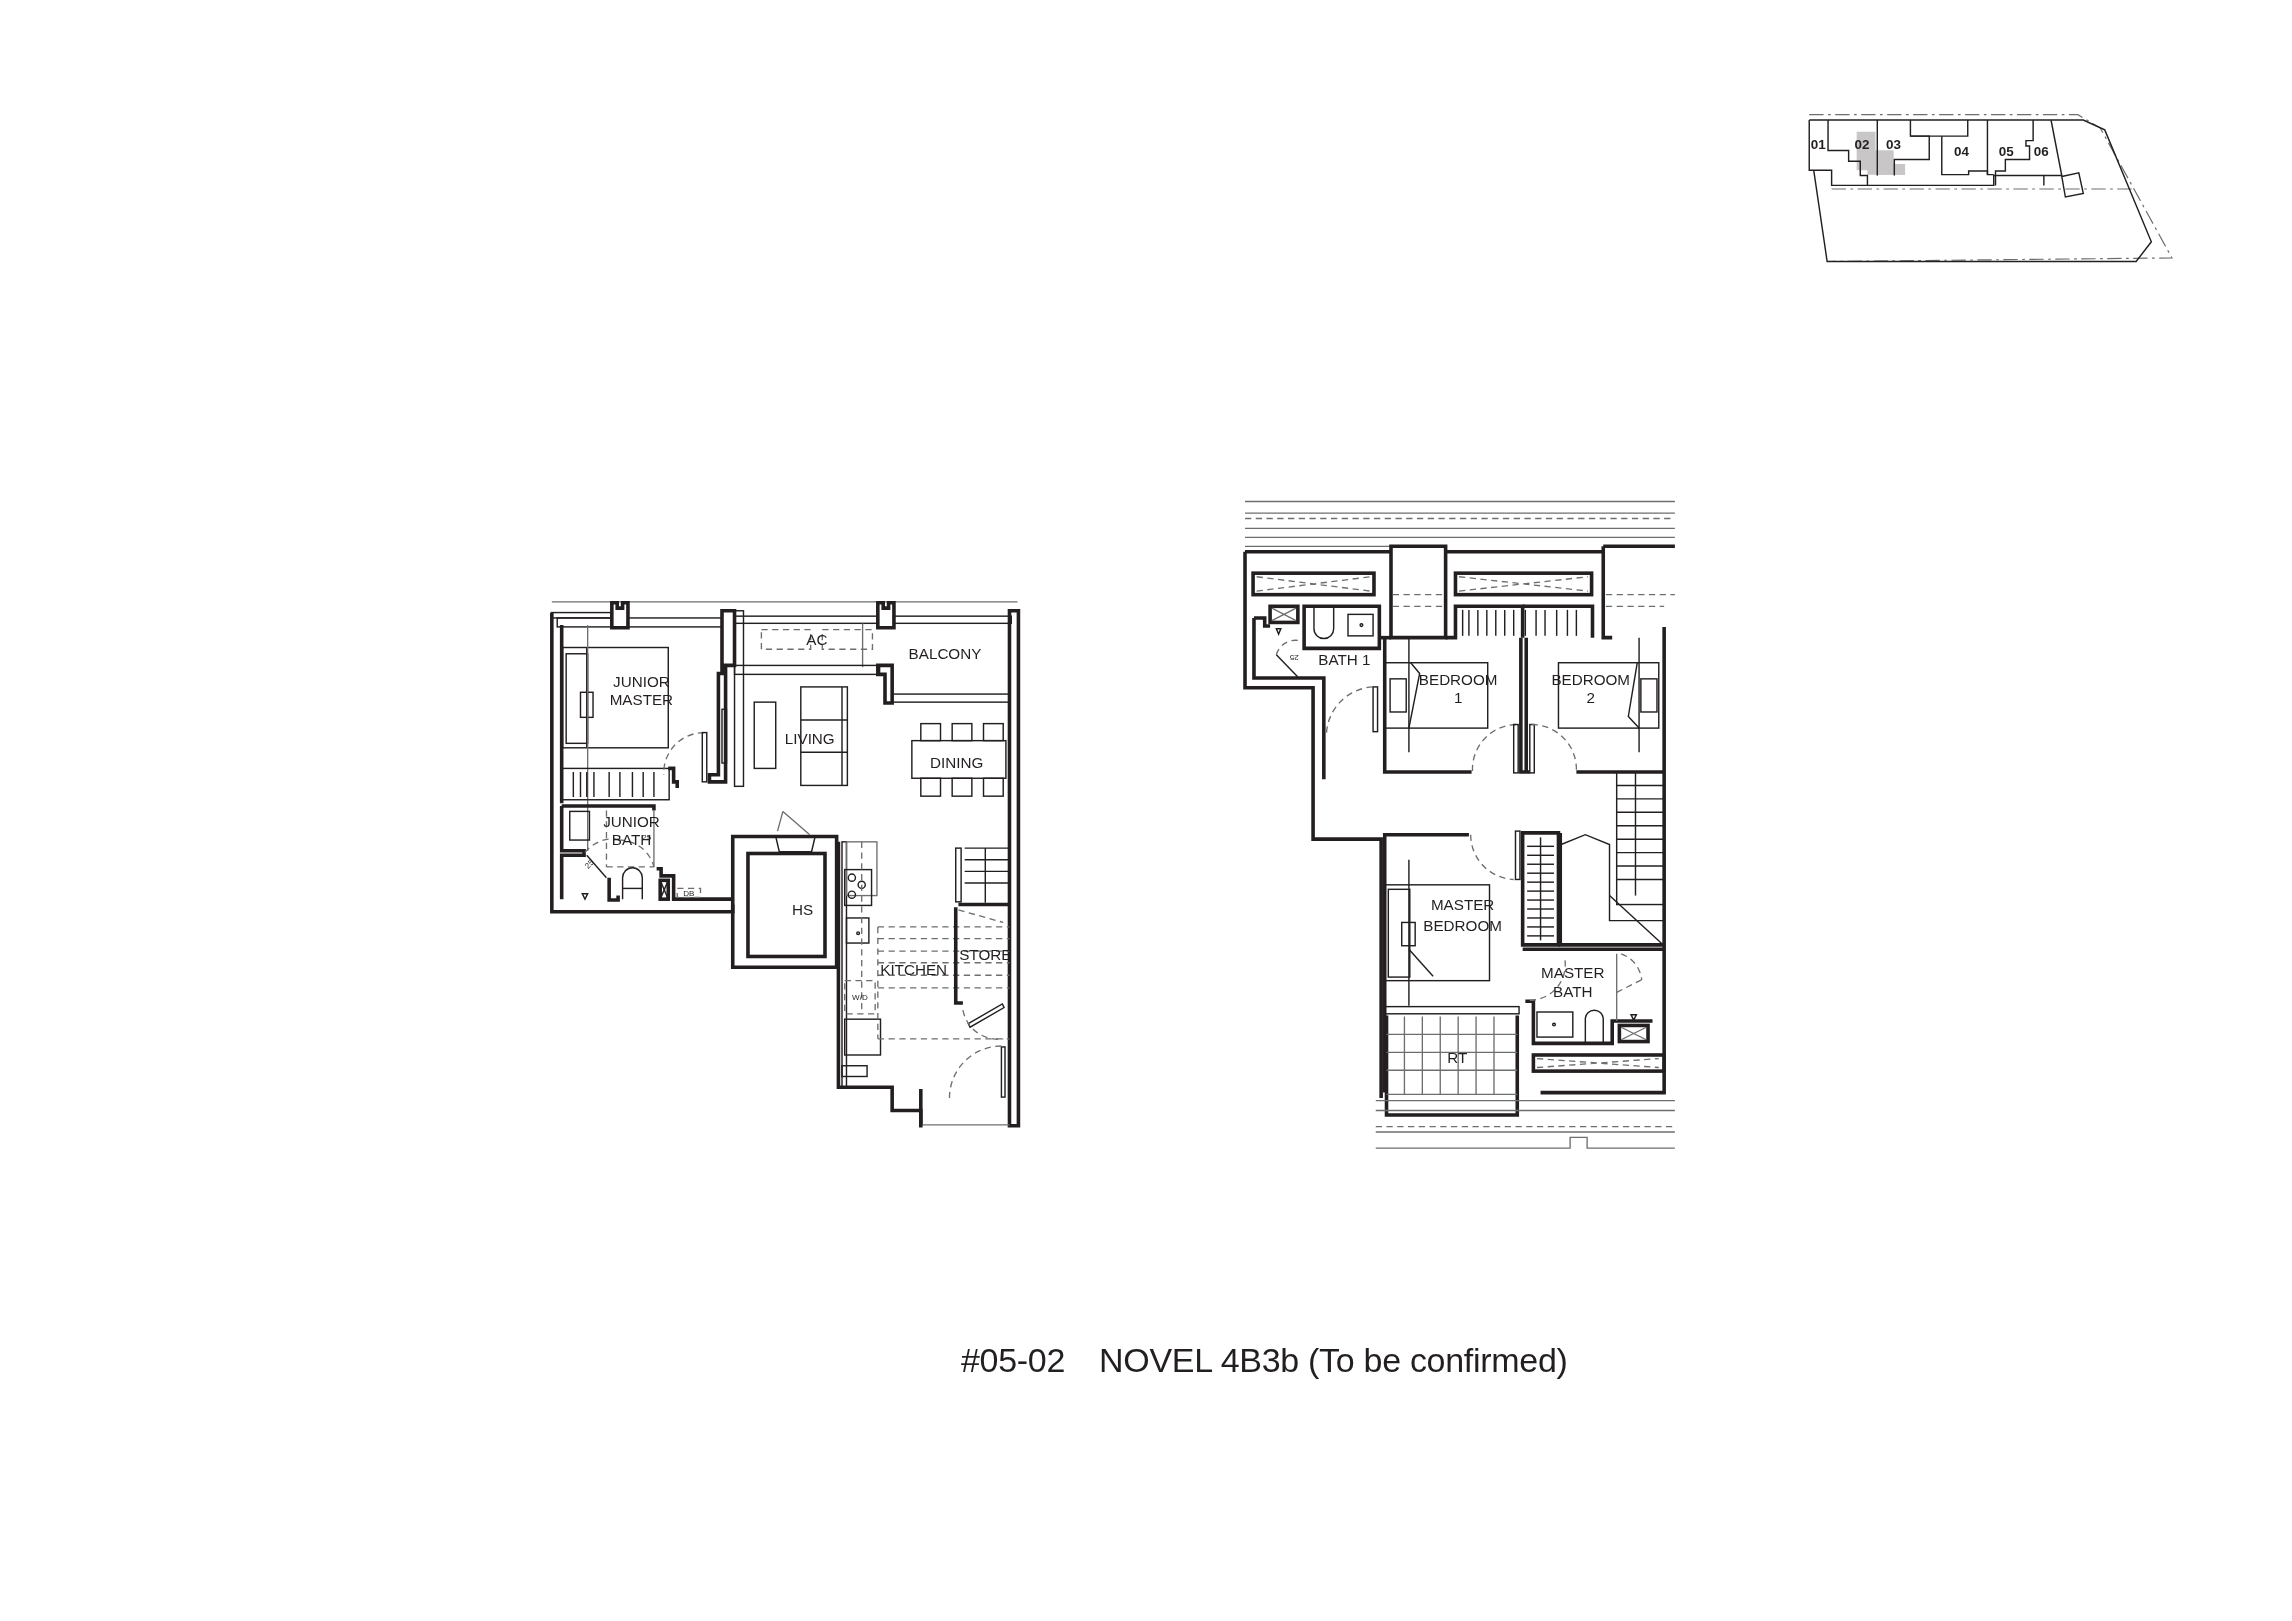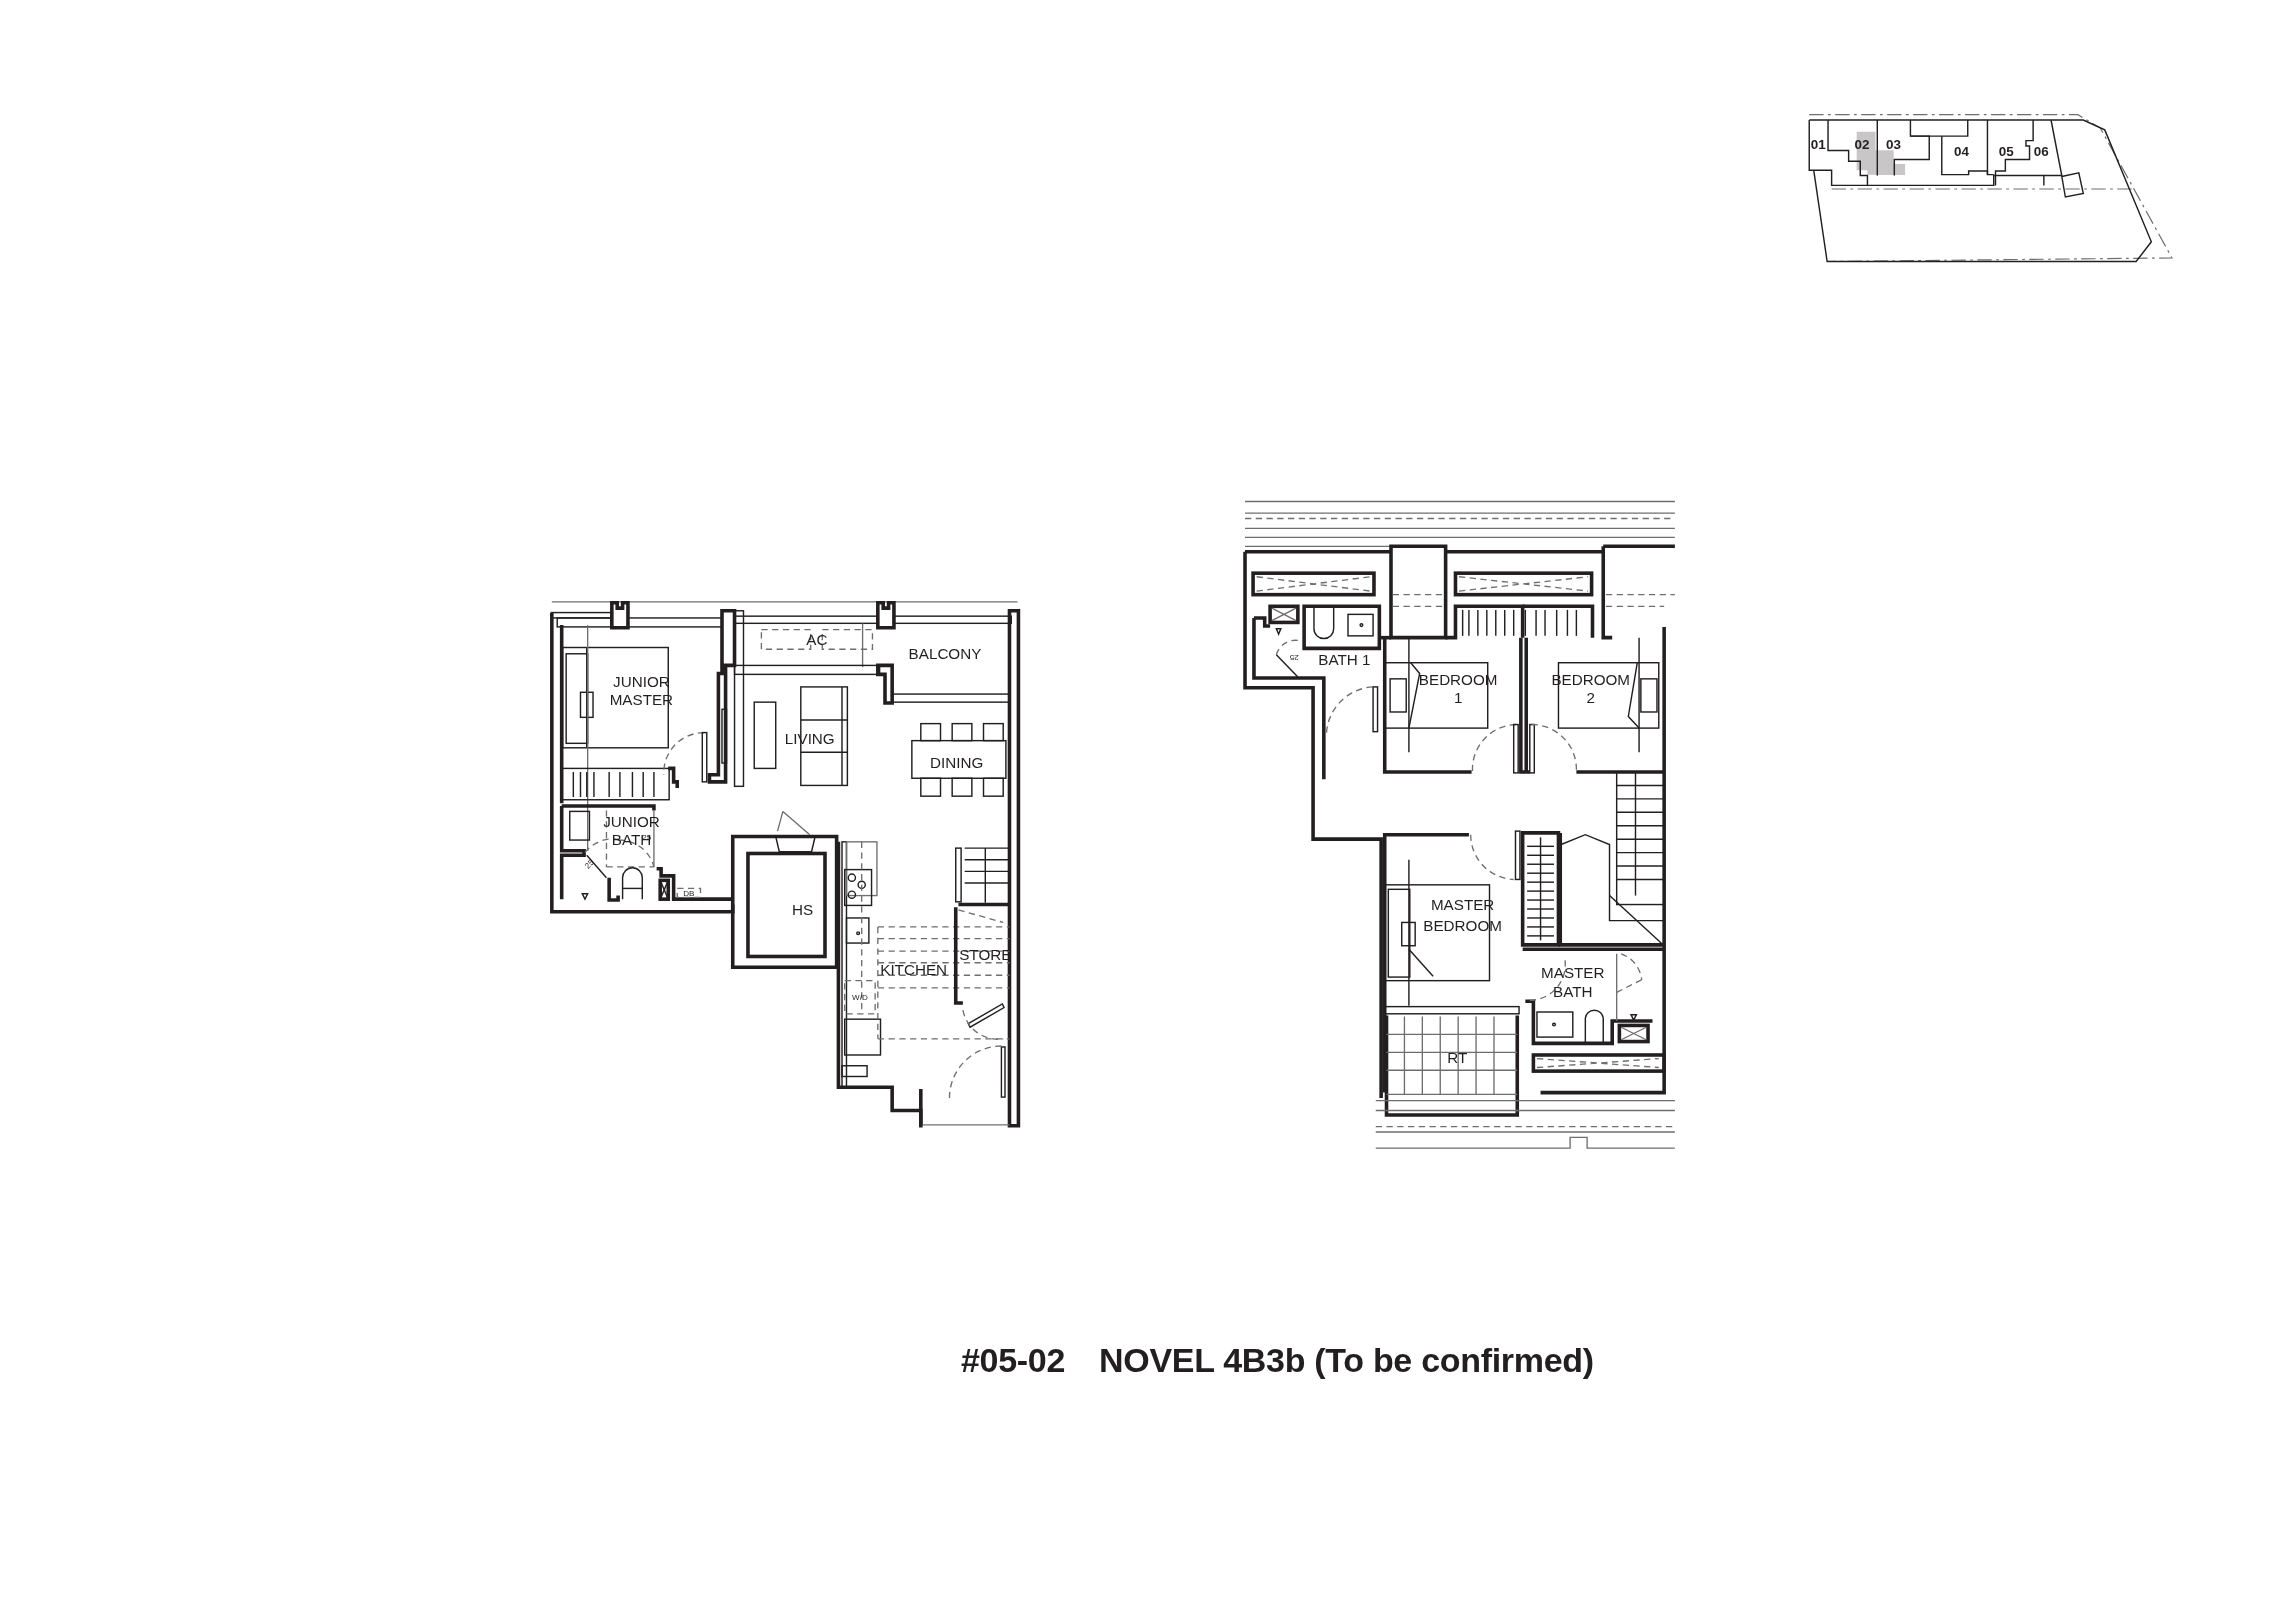--- a/index.html
+++ b/index.html
@@ -6,21 +6,21 @@
   body{width:2293px;height:1621px;position:relative;overflow:hidden;font-family:"Liberation Sans",sans-serif;}
   svg{position:absolute;left:0;top:0;}
   .w{fill:none;stroke:#231f20;stroke-width:4;}
   .t{fill:none;stroke:#231f20;stroke-width:1.6;}
   .g{fill:none;stroke:#6d6e70;stroke-width:1.5;}
   .d{fill:none;stroke:#6d6e70;stroke-width:1.5;stroke-dasharray:7 5;}
   .dd{fill:none;stroke:#6d6e70;stroke-width:1.3;stroke-dasharray:16 5 3 5;}
   .lbl{font-family:"Liberation Sans",sans-serif;font-size:17px;fill:#231f20;text-anchor:middle;}
   .sm{font-family:"Liberation Sans",sans-serif;font-size:9px;fill:#231f20;text-anchor:middle;}
   .key{font-family:"Liberation Sans",sans-serif;font-size:15px;font-weight:bold;fill:#231f20;text-anchor:middle;}
-  #title{position:absolute;left:961px;top:1341px;font-family:"Liberation Sans",sans-serif;font-weight:bold;font-size:34px;color:#231f20;white-space:nowrap;letter-spacing:-0.3px;}
+  #title{position:absolute;left:961px;top:1341px;font-family:"Liberation Sans",sans-serif;font-weight:normal;font-size:34px;color:#231f20;white-space:nowrap;letter-spacing:-0.3px;}
   #title span{display:inline-block;}
   #unit{margin-right:34px;}
 </style>
 </head>
 <body>
 
 <svg width="2293" height="1621" viewBox="0 0 2560 1810">
 
   <g>
     <polygon points="2072,148 2094,148 2094,168 2114,168 2114,183 2127,183 2127,195 2094,195 2094,148" fill="#c8c6c6" stroke="none"></polygon>

